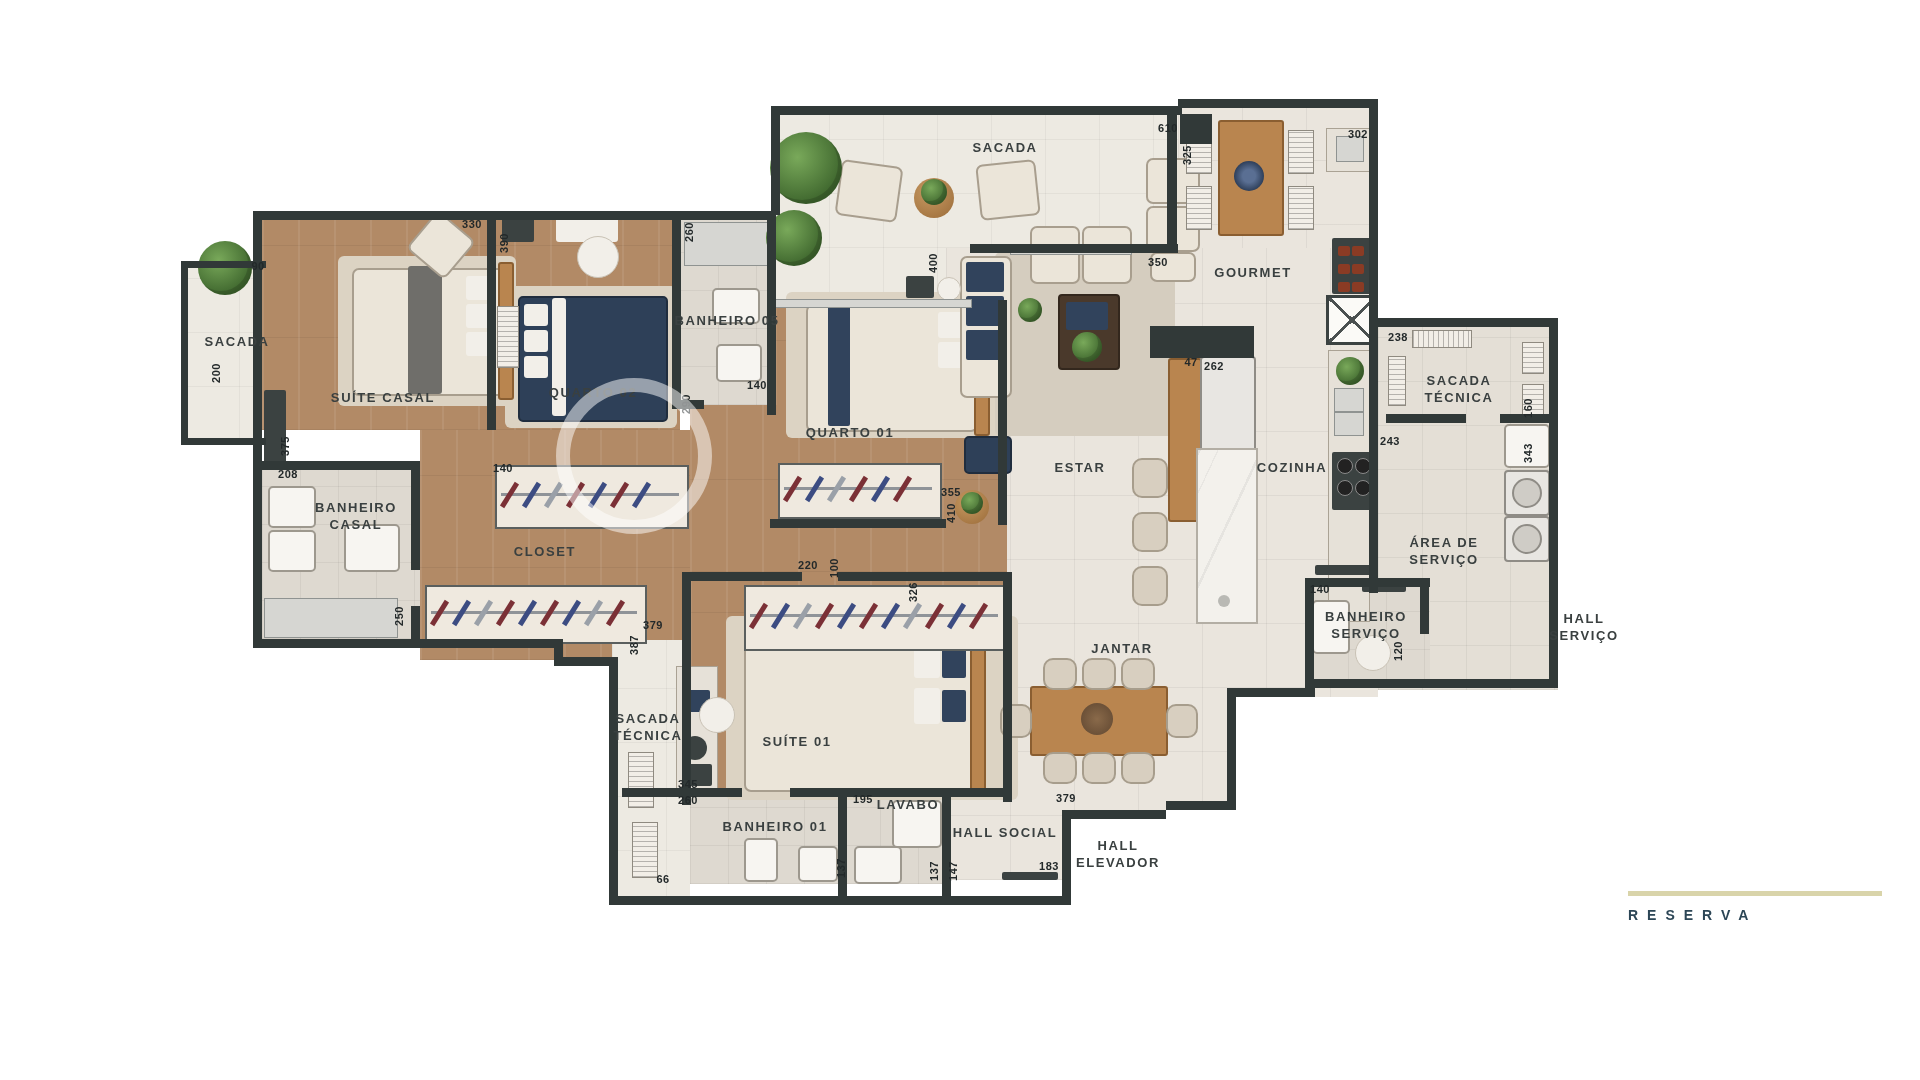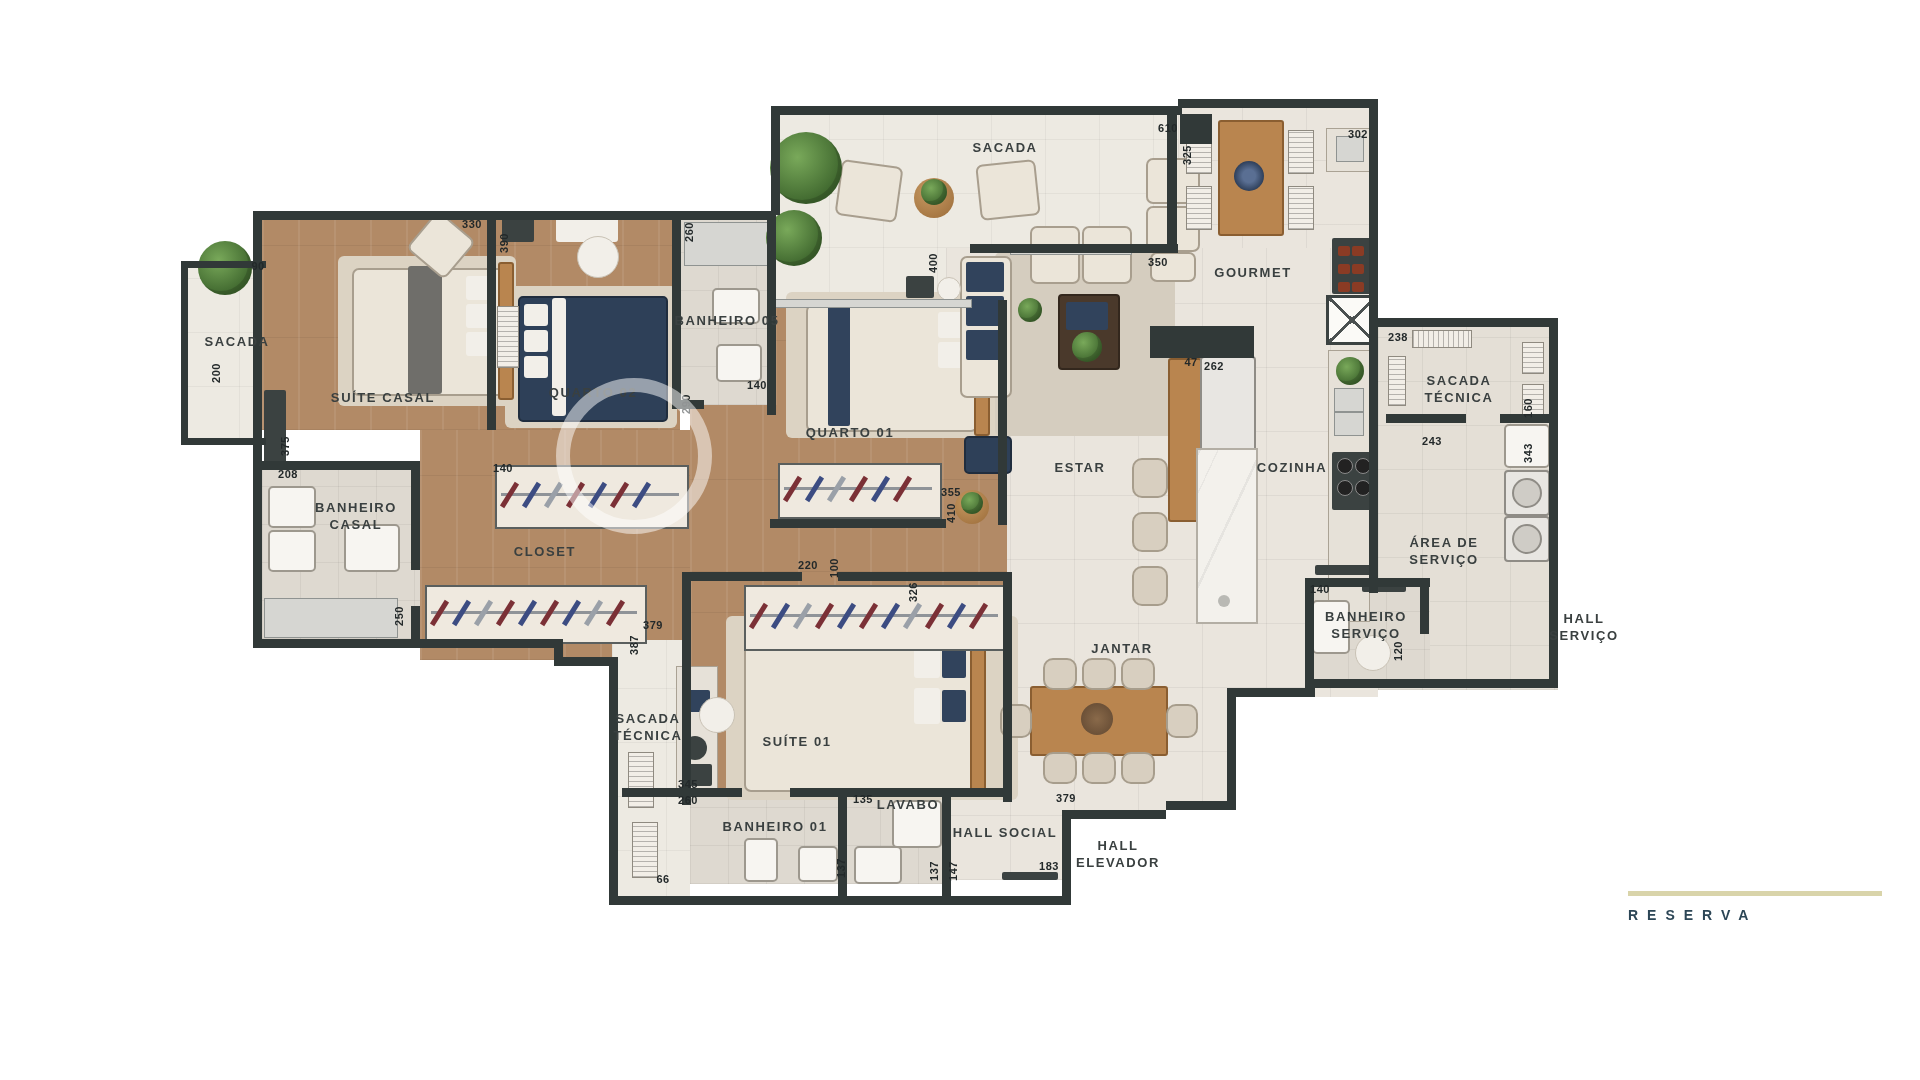--- a/index.html
+++ b/index.html
@@ -373,31 +373,31 @@
       <div class="dim v" style="left: 951px; top: 513px;">410</div>
       <div class="dim" style="left: 808px; top: 565px;">220</div>
       <div class="dim v" style="left: 834px; top: 568px;">100</div>
       <div class="dim v" style="left: 913px; top: 592px;">326</div>
       <div class="dim" style="left: 1168px; top: 128px;">610</div>
       <div class="dim v" style="left: 1187px; top: 155px;">325</div>
       <div class="dim" style="left: 1158px; top: 262px;">350</div>
       <div class="dim" style="left: 1358px; top: 134px;">302</div>
       <div class="dim" style="left: 1398px; top: 337px;">238</div>
       <div class="dim v" style="left: 1528px; top: 408px;">160</div>
-      <div class="dim" style="left: 1390px; top: 441px; margin-left: 42px;">243</div>
+      <div class="dim" style="left: 1390px; top: 441px;">243</div>
       <div class="dim v" style="left: 1528px; top: 453px;">343</div>
       <div class="dim" style="left: 1214px; top: 366px;">262</div>
       <div class="dim" style="left: 1191px; top: 362px;">47</div>
       <div class="dim" style="left: 1320px; top: 589px;">140</div>
       <div class="dim v" style="left: 1398px; top: 651px;">120</div>
       <div class="dim" style="left: 688px; top: 784px;">345</div>
       <div class="dim" style="left: 688px; top: 800px;">260</div>
       <div class="dim" style="left: 663px; top: 879px;">66</div>
       <div class="dim v" style="left: 841px; top: 868px;">137</div>
-      <div class="dim" style="left: 863px; top: 799px;">135</div>
+      <div class="dim" style="left: 863px; top: 799px;">195</div>
       <div class="dim v" style="left: 934px; top: 871px;">137</div>
       <div class="dim v" style="left: 953px; top: 871px;">147</div>
       <div class="dim" style="left: 1049px; top: 866px;">183</div>
       <div class="dim" style="left: 1066px; top: 798px;">379</div>
     </div>
 
   <div id="watermark-mark"></div>
 
   <div id="logo">
     <div id="logo-rule"></div>

